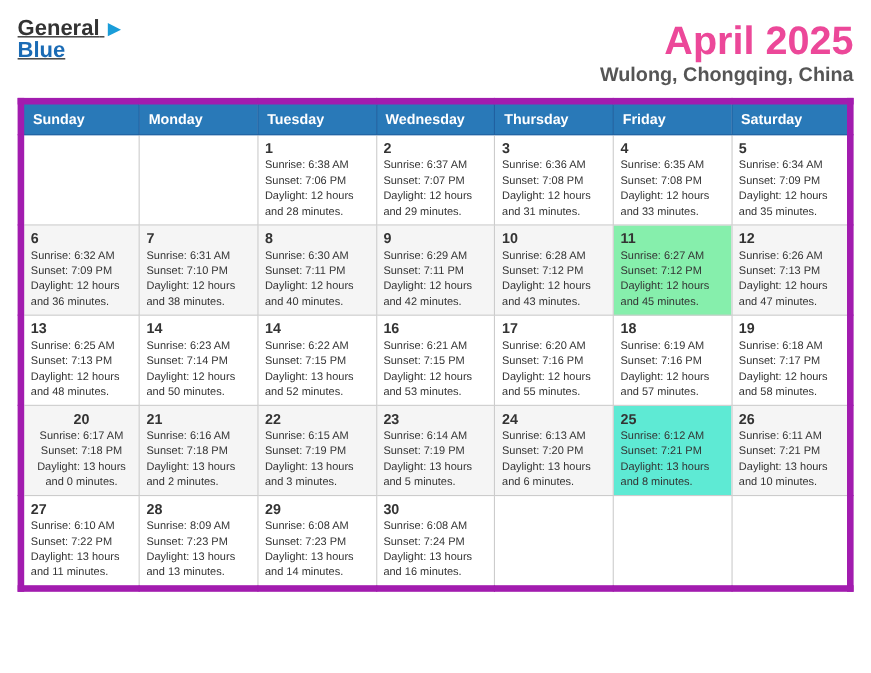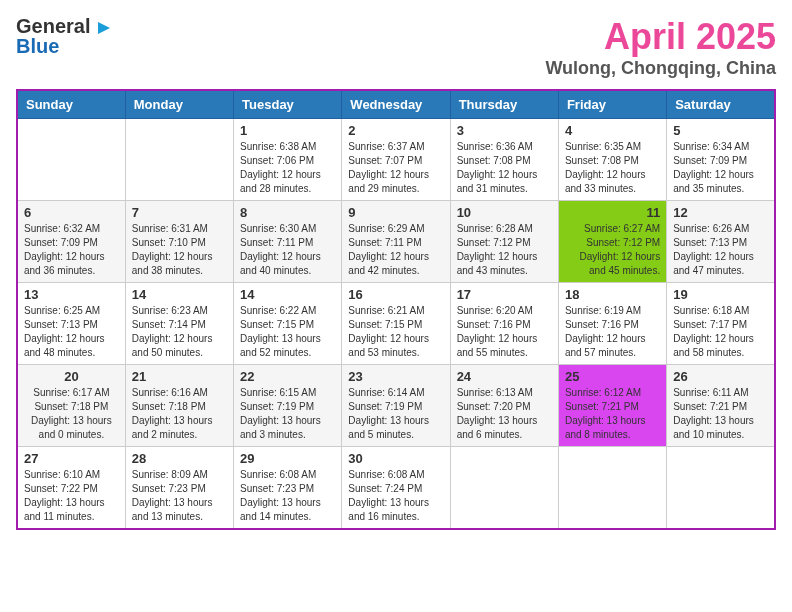--- a/index.html
+++ b/index.html
@@ -25,21 +25,21 @@
       color: #ec4899;
     }
     .title-block h2 {
       font-size: 18px;
       font-weight: bold;
       color: #555;
     }
     .calendar {
       width: 100%;
       border-collapse: collapse;
-      border: 2px solid #a21caf;
+      border: 6px solid #a21caf;
     }
     .calendar th {
       background-color: #2979b8;
       color: #fff;
       font-size: 13px;
       font-weight: bold;
       padding: 6px 8px;
       text-align: left;
       border: 1px solid #2060a0;
     }
@@ -66,20 +66,21 @@
       color: #333;
       line-height: 1.4;
     }
     .empty-cell {
       background: #fff !important;
     }
     .logo-img {
       display: flex;
       align-items: flex-end;
       gap: 0;
+      text-decoration: underline;
     }
   </style>
 </head>
 <body>
 
 <div class="header">
   <div class="logo-img">
     <div style="line-height:1;">
       <span style="font-size:20px;font-weight:bold;color:#333;">General</span>
       <svg width="16" height="16" viewBox="0 0 16 16" style="display:inline-block;vertical-align:middle;margin-left:1px;margin-top:-2px;">
@@ -186,21 +187,21 @@
           </div>
         </td>
         <td style="background: rgb(245, 245, 245);">
           <span class="day-number">10</span>
           <div class="day-info">
             <div>Sunrise: 6:28 AM</div>
             <div>Sunset: 7:12 PM</div>
             <div>Daylight: 12 hours and 43 minutes.</div>
           </div>
         </td>
-        <td style="background: #84cc16; text-align: right;">
+        <td style="background: #86efac;">
           <span class="day-number">11</span>
           <div class="day-info">
             <div>Sunrise: 6:27 AM</div>
             <div>Sunset: 7:12 PM</div>
             <div>Daylight: 12 hours and 45 minutes.</div>
           </div>
         </td>
         <td style="background: rgb(245, 245, 245);">
           <span class="day-number">12</span>
           <div class="day-info">
@@ -302,21 +303,21 @@
           </div>
         </td>
         <td style="background: rgb(245, 245, 245);">
           <span class="day-number">24</span>
           <div class="day-info">
             <div>Sunrise: 6:13 AM</div>
             <div>Sunset: 7:20 PM</div>
             <div>Daylight: 13 hours and 6 minutes.</div>
           </div>
         </td>
-        <td style="background: #d946ef;">
+        <td style="background: #5eead4;">
           <span class="day-number">25</span>
           <div class="day-info">
             <div>Sunrise: 6:12 AM</div>
             <div>Sunset: 7:21 PM</div>
             <div>Daylight: 13 hours and 8 minutes.</div>
           </div>
         </td>
         <td style="background: rgb(245, 245, 245);">
           <span class="day-number">26</span>
           <div class="day-info">

